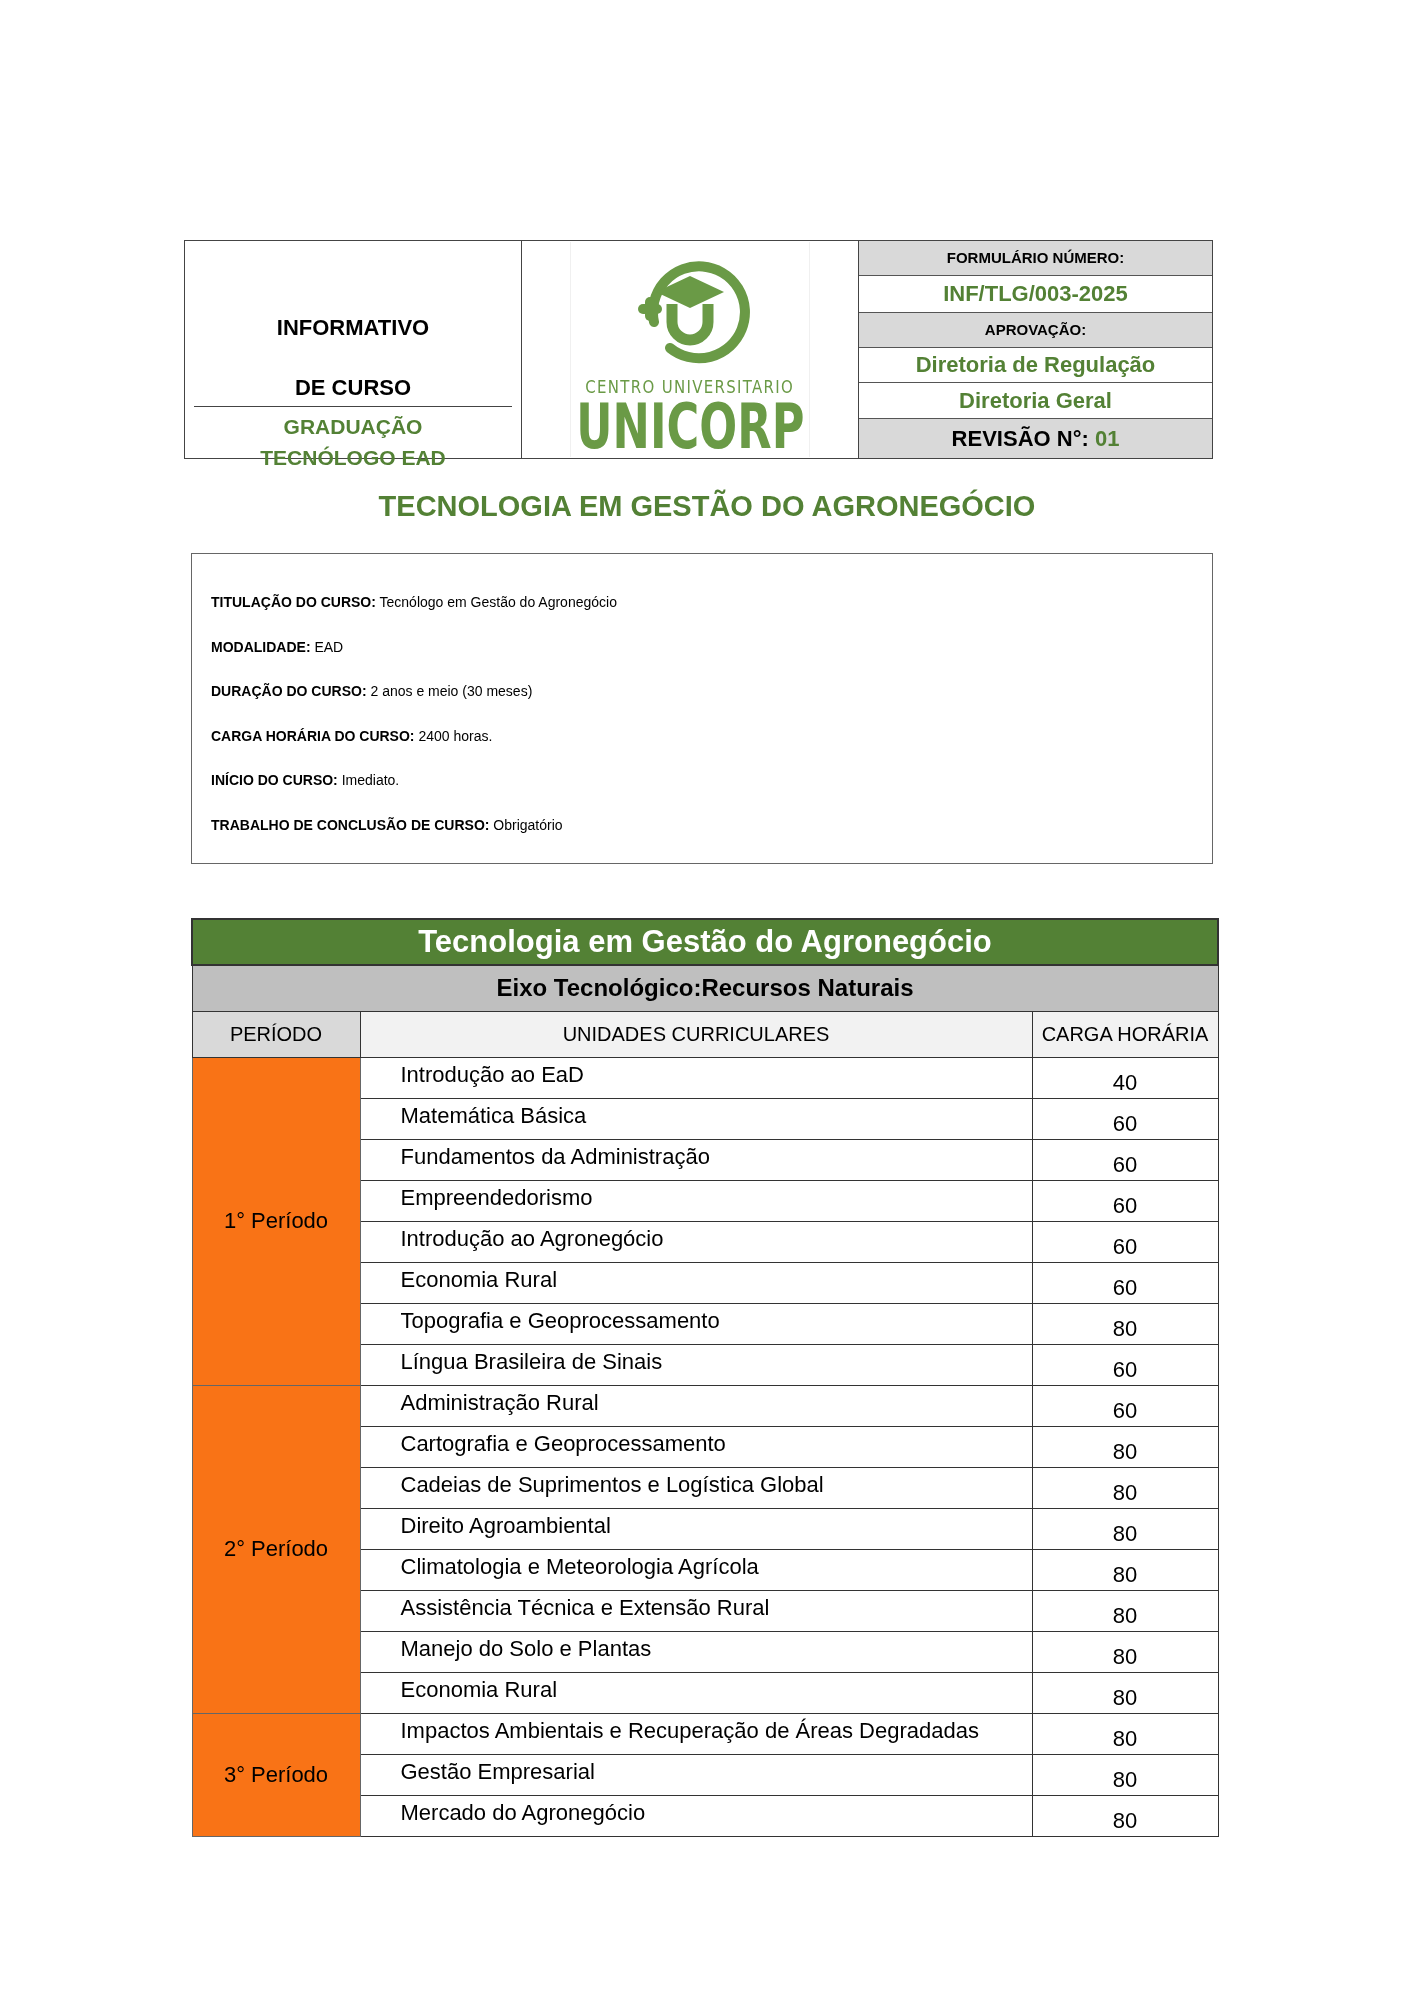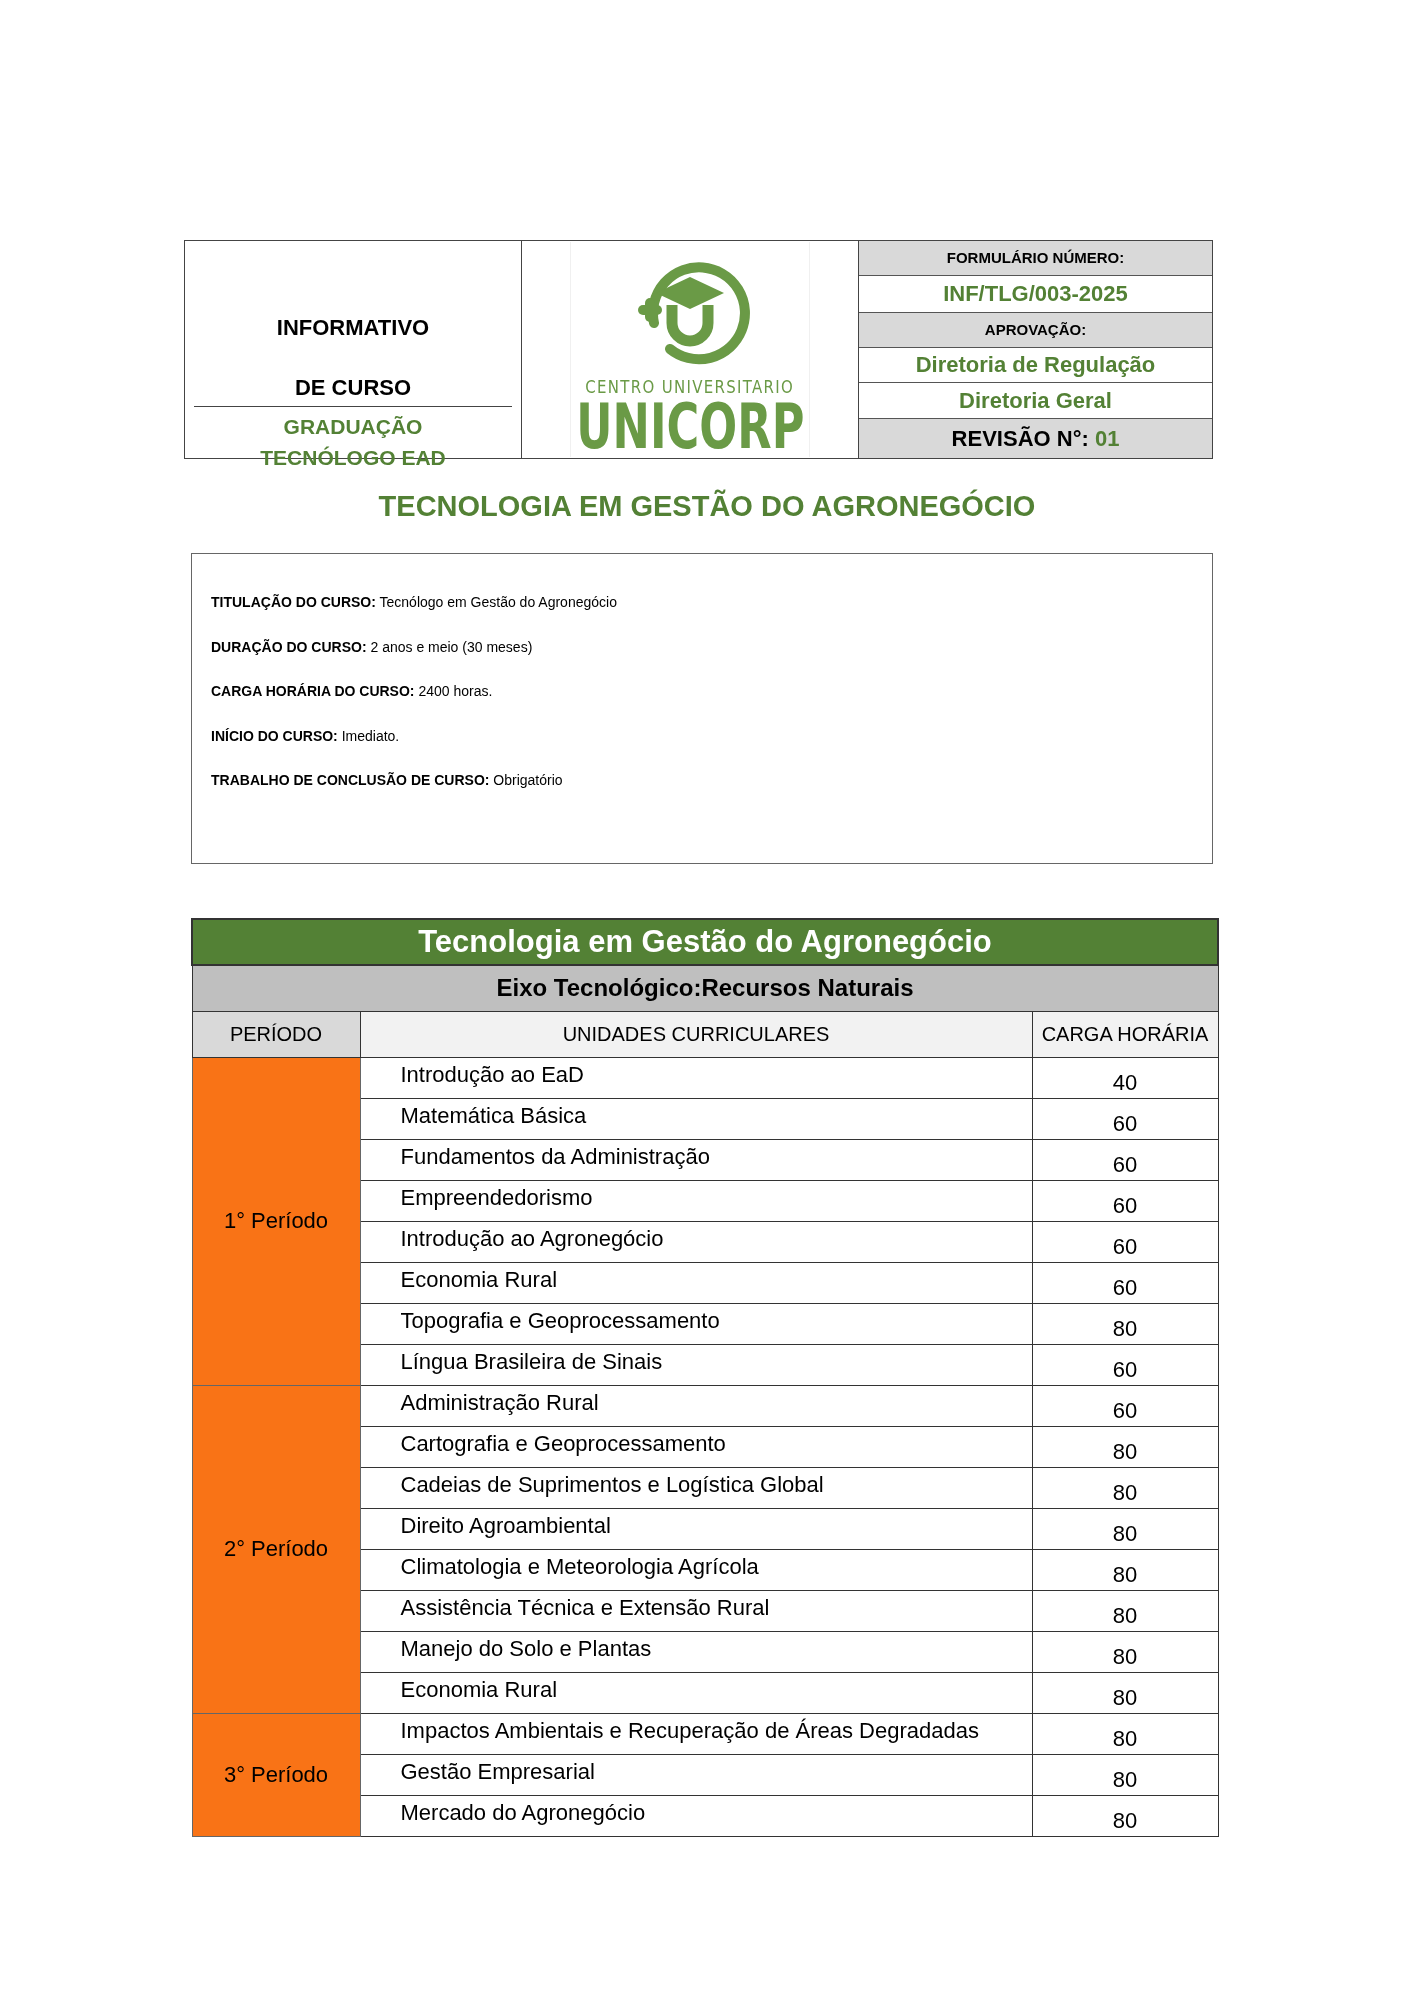--- a/index.html
+++ b/index.html
@@ -58,21 +58,21 @@
       display: flex;
       align-items: center;
       justify-content: center;
     }
     .logo-box {
       width: 240px;
       height: 215px;
       display: flex;
       flex-direction: column;
       align-items: center;
-      justify-content: flex-end;
+      justify-content: space-between;
       padding-top: 10px;
       border-left: 1px solid #f0f0f0;
       border-right: 1px solid #f0f0f0;
     }
     .logo-text-small {
       font-family: "DejaVu Sans", sans-serif;
       color: #6a9a46;
       font-size: 17px;
       letter-spacing: 1.5px;
       margin-top: 4px;
@@ -230,20 +230,21 @@
     <div class="cell gray rev">
       <span>REVISÃO N°:</span>&nbsp;<span class="green">01</span>
     </div>
   </div>
 </div>
 
 <div class="main-title">TECNOLOGIA EM GESTÃO DO AGRONEGÓCIO</div>
 
 <div class="info-box">
   <div class="info-row"><span class="k">TITULAÇÃO DO CURSO:</span> <span>Tecnólogo em Gestão do Agronegócio</span></div>
+  <div class="info-row"><span class="k">MODALIDADE:</span> <span>EAD</span></div>
   <div class="info-row"><span class="k">DURAÇÃO DO CURSO:</span> <span>2 anos e meio (30 meses)</span></div>
   <div class="info-row"><span class="k">CARGA HORÁRIA DO CURSO:</span> <span>2400 horas.</span></div>
   <div class="info-row"><span class="k">INÍCIO DO CURSO:</span> <span>Imediato.</span></div>
   <div class="info-row"><span class="k">TRABALHO DE CONCLUSÃO DE CURSO:</span> <span>Obrigatório</span></div>
 </div>
 
 <table class="curr">
   <tbody id="curr-body">
     <tr>
       <td class="banner" colspan="3">Tecnologia em Gestão do Agronegócio</td>

